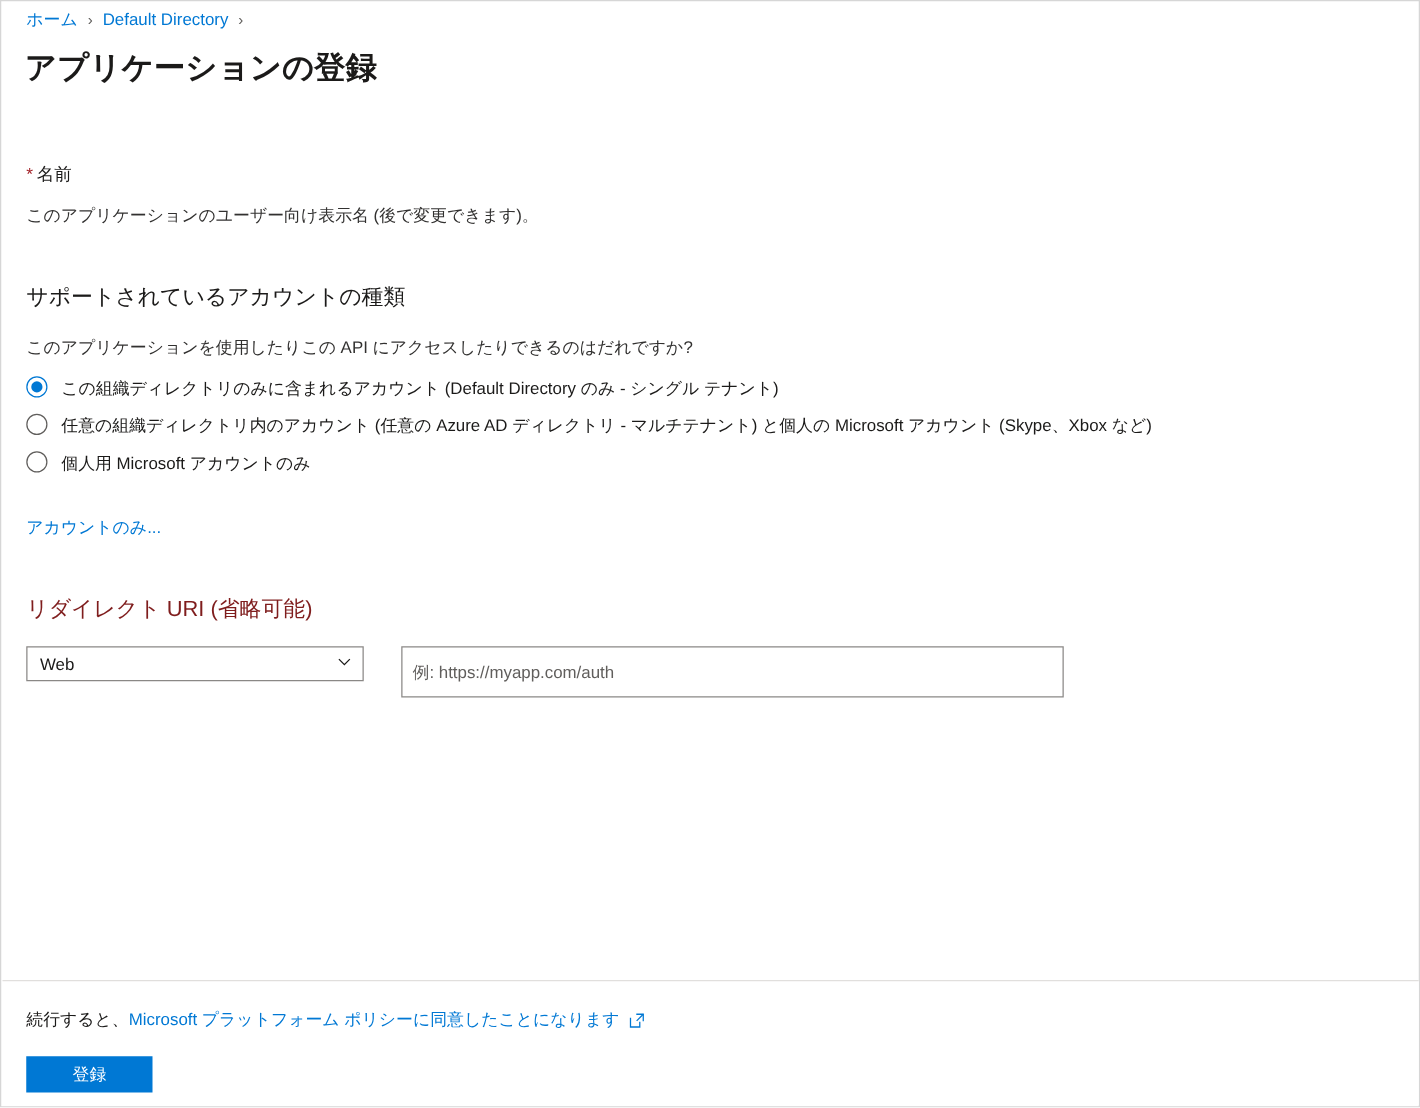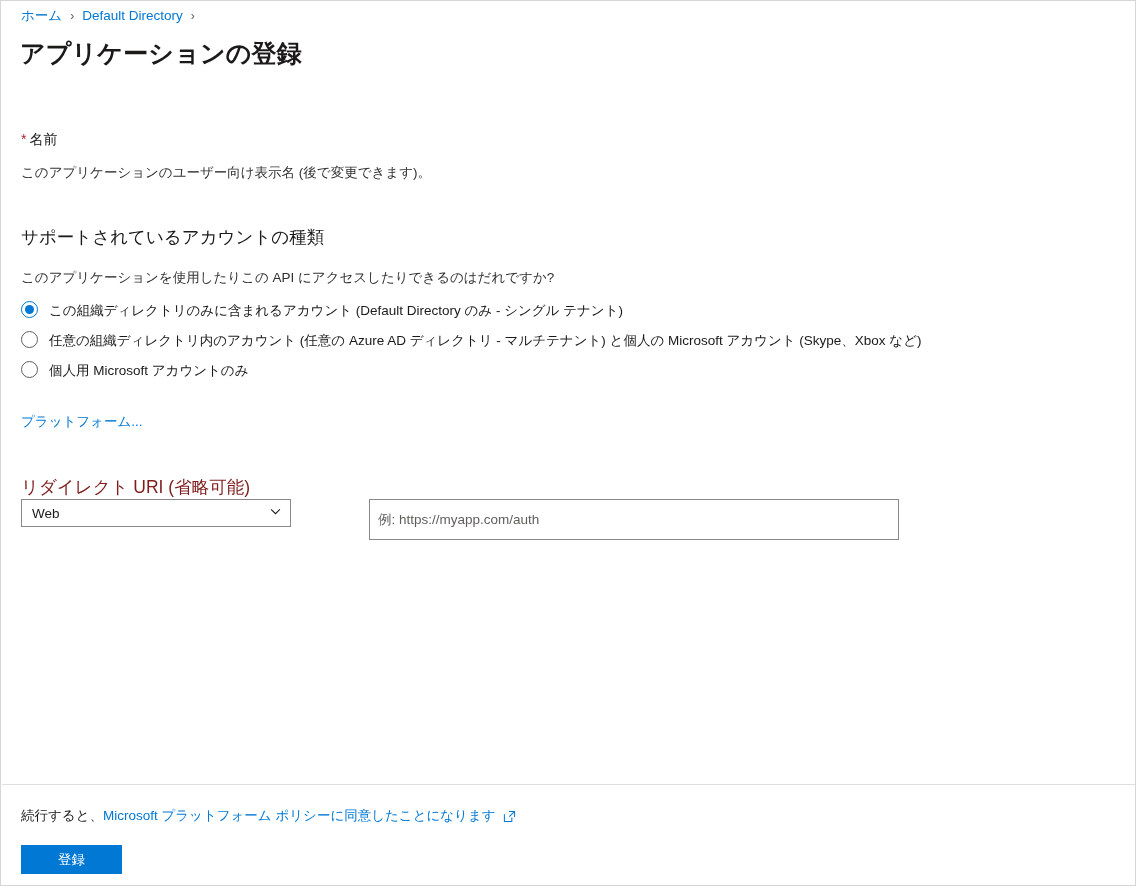--- a/index.html
+++ b/index.html
@@ -182,21 +182,21 @@
   .redirect-desc {
     font-size: 13.5px;
     color: #323130;
     margin-top: 19px;
     line-height: 22px;
     max-width: 995px;
   }
 
   .uri-row {
     display: flex;
-    gap: 48px;
+    margin-top: 18px;
   }
   .select-wrap {
     position: relative;
     width: 270px;
     height: 28px;
   }
   .select-box {
     width: 270px;
     height: 28px;
     box-sizing: border-box;
@@ -310,21 +310,21 @@
       <div class="radio-row">
         <span class="radio-outer"></span>
         <span class="radio-label">任意の組織ディレクトリ内のアカウント (任意の Azure AD ディレクトリ - マルチテナント) と個人の Microsoft アカウント (Skype、Xbox など)</span>
       </div>
       <div class="radio-row">
         <span class="radio-outer"></span>
         <span class="radio-label">個人用 Microsoft アカウントのみ</span>
       </div>
     </div>
 
-    <a class="inline-link">プラットフォーム...</a>
+    <a class="inline-link">アカウントのみ...</a>
 
     
     <div class="redirect-heading">リダイレクト URI (省略可能)</div>
 
     <div class="uri-row">
       <div class="select-wrap">
         <div class="select-box">
           <span>Web</span>
         </div>
         <svg class="chev" viewBox="0 0 12 8">

